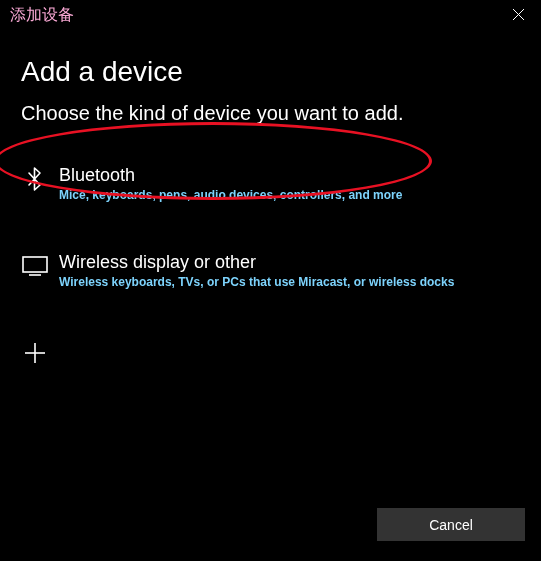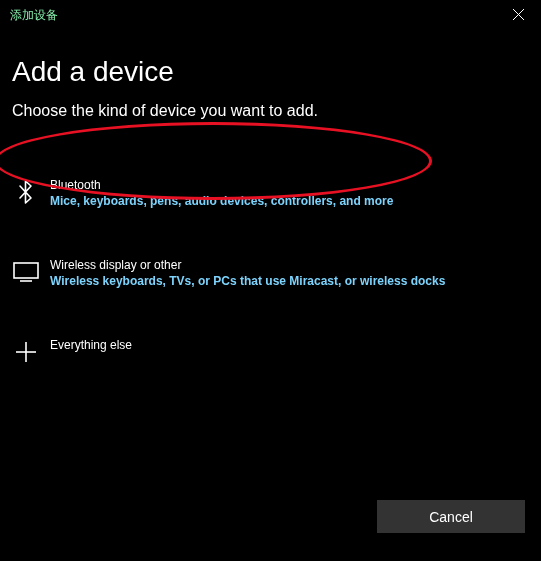--- a/index.html
+++ b/index.html
@@ -18,49 +18,49 @@
     }
     .titlebar {
       height: 30px;
       display: flex;
       align-items: center;
       justify-content: space-between;
       padding: 0 0 0 10px;
       background: #000;
     }
     .titlebar-text {
-      font-size: 12px;
-      color: #86efac;
+      font-size: 16px;
+      color: #f9a8d4;
     }
     .titlebar-close {
       width: 45px;
       height: 30px;
       display: flex;
       align-items: center;
       justify-content: center;
       cursor: pointer;
     }
     .titlebar-close svg {
       width: 11px;
       height: 11px;
     }
     .content {
-      padding: 26px 12px 0 12px;
+      padding: 26px 12px 0 21px;
     }
     .heading {
       font-size: 28px;
       font-weight: 300;
       color: #fff;
       margin-bottom: 14px;
     }
     .subheading {
-      font-size: 16px;
+      font-size: 20px;
       color: #fff;
       font-weight: 400;
-      margin-bottom: 44px;
+      margin-bottom: 26px;
     }
     .device-list {
       display: flex;
       flex-direction: column;
     }
     .device-option {
       display: flex;
       align-items: flex-start;
       padding: 14px 0 14px 0;
       cursor: pointer;
@@ -74,42 +74,42 @@
       display: flex;
       align-items: center;
       justify-content: center;
     }
     .device-text {
       display: flex;
       flex-direction: column;
       gap: 2px;
     }
     .device-title {
-      font-size: 12px;
+      font-size: 18px;
       color: #fff;
       font-weight: 400;
     }
     .device-desc {
       font-size: 12px;
       color: #7dd3fc;
       font-weight: 600;
     }
     .highlight-ellipse {
       position: absolute;
       left: -6px;
       top: 122px;
       width: 438px;
       height: 78px;
       border: 3px solid #e81123;
       border-radius: 50%;
       pointer-events: none;
     }
     .footer {
       position: absolute;
-      bottom: 28px;
+      bottom: 20px;
       right: 16px;
     }
     .cancel-button {
       width: 148px;
       height: 33px;
       background: #333333;
       border: none;
       color: #fff;
       font-size: 14px;
       font-family: inherit;
@@ -170,21 +170,20 @@
     <div class="spacer"></div>
 
     <div class="device-option">
       <div class="device-icon">
         <svg width="22" height="22" viewBox="0 0 22 22" stroke="#fff" stroke-width="1.6">
           <line x1="11" y1="1" x2="11" y2="21"></line>
           <line x1="1" y1="11" x2="21" y2="11"></line>
         </svg>
       </div>
       <div class="device-text">
-        <span class="device-title">Everything else</span>
       </div>
     </div>
 
   </div>
 </div>
 
 <div class="highlight-ellipse"></div>
 
 <div class="footer">
   <button class="cancel-button">Cancel</button>

